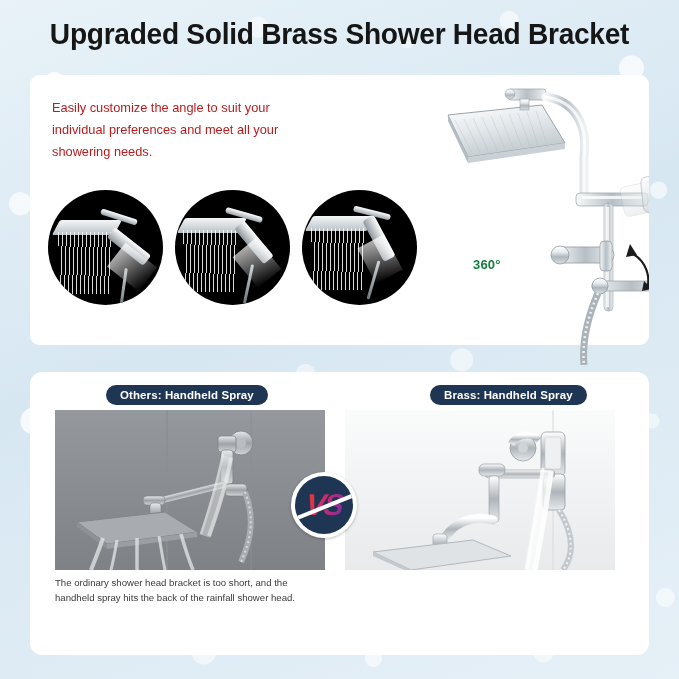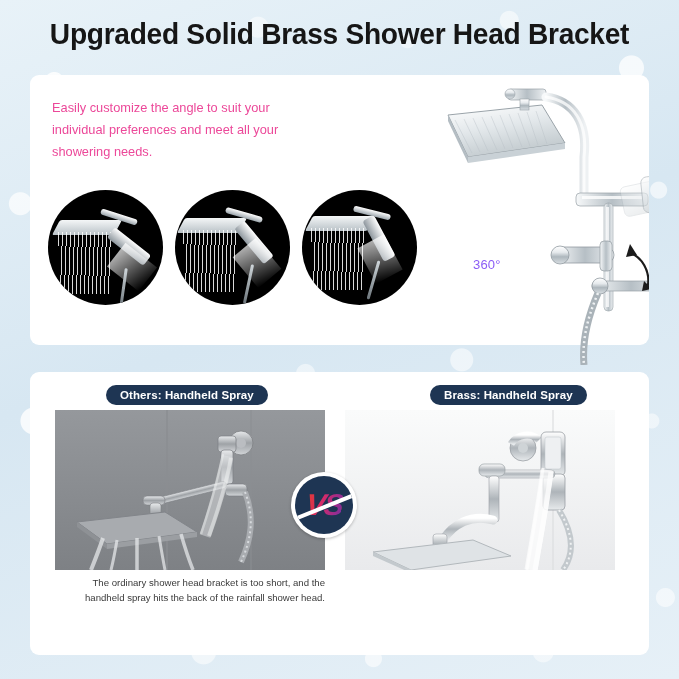--- a/index.html
+++ b/index.html
@@ -45,25 +45,25 @@
     letter-spacing:-.3px;
     color:#161616;
     white-space:nowrap;
     transform:scaleX(.97);
   }
   
   .card{
     position:absolute;background:#fff;border-radius:9px;
   }
   #card-top{left:30px;top:75px;width:619px;height:270px;}
-  #card-bottom{left:30px;top:372px;width:619px;height:283px;}
+  #card-bottom{left:30px;top:372px;width:619px;height:283px;border-radius:12px;}
 
   .intro{
     position:absolute;left:22px;top:22px;width:268px;
-    font-size:12.8px;line-height:1.72;color:#ec4899;
+    font-size:12.8px;line-height:1.72;color:#b91c1c;
   }
   
   .circles{
     position:absolute;left:18px;top:115px;
     display:flex;gap:12px;
   }
   .circ{
     width:115px;height:115px;border-radius:50%;
     background:#000;position:relative;overflow:hidden;
     flex:0 0 auto;
@@ -119,21 +119,21 @@
   #circ-3 .jet{left:58px;top:54px;transform:rotate(62deg);}
   #circ-3 .hose{left:70px;top:70px;transform:rotate(16deg);}
 
   
   #hero{
     position:absolute;left:330px;top:0px;width:289px;height:290px;
     overflow:visible;
   }
   .deg-label{
     position:absolute;left:113px;top:182px;
-    font-size:13px;font-weight:normal;color:#8b5cf6;
+    font-size:13px;font-weight:bold;color:#15803d;
     letter-spacing:.2px;
   }
   
   .badge{
     position:absolute;top:13px;
     background:#1e3553;color:#fff;
     font-size:11.5px;font-weight:bold;font-stretch:condensed;
     padding:4px 14px;border-radius:11px;
     letter-spacing:.1px;white-space:nowrap;
   }
@@ -166,21 +166,21 @@
     letter-spacing:-2px;
     transform:skewX(-6deg);
   }
   #vs-slash{
     position:absolute;left:-6px;top:28px;width:76px;height:4px;
     background:#fff;transform:rotate(-22deg);
   }
   
   .caption{
     position:absolute;top:204px;
-    font-size:9.6px;line-height:1.52;color:#3a3a3a;text-align:right;
+    font-size:9.6px;line-height:1.52;color:#3a3a3a;text-align:left;
   }
   #caption-others{left:25px;width:270px;}
   #caption-ours{left:315px;width:285px;}
 </style>
 </head>
 <body>
 
 <div class="bg"></div>
 
 <div class="title">Upgraded Solid Brass Shower Head Bracket</div>

